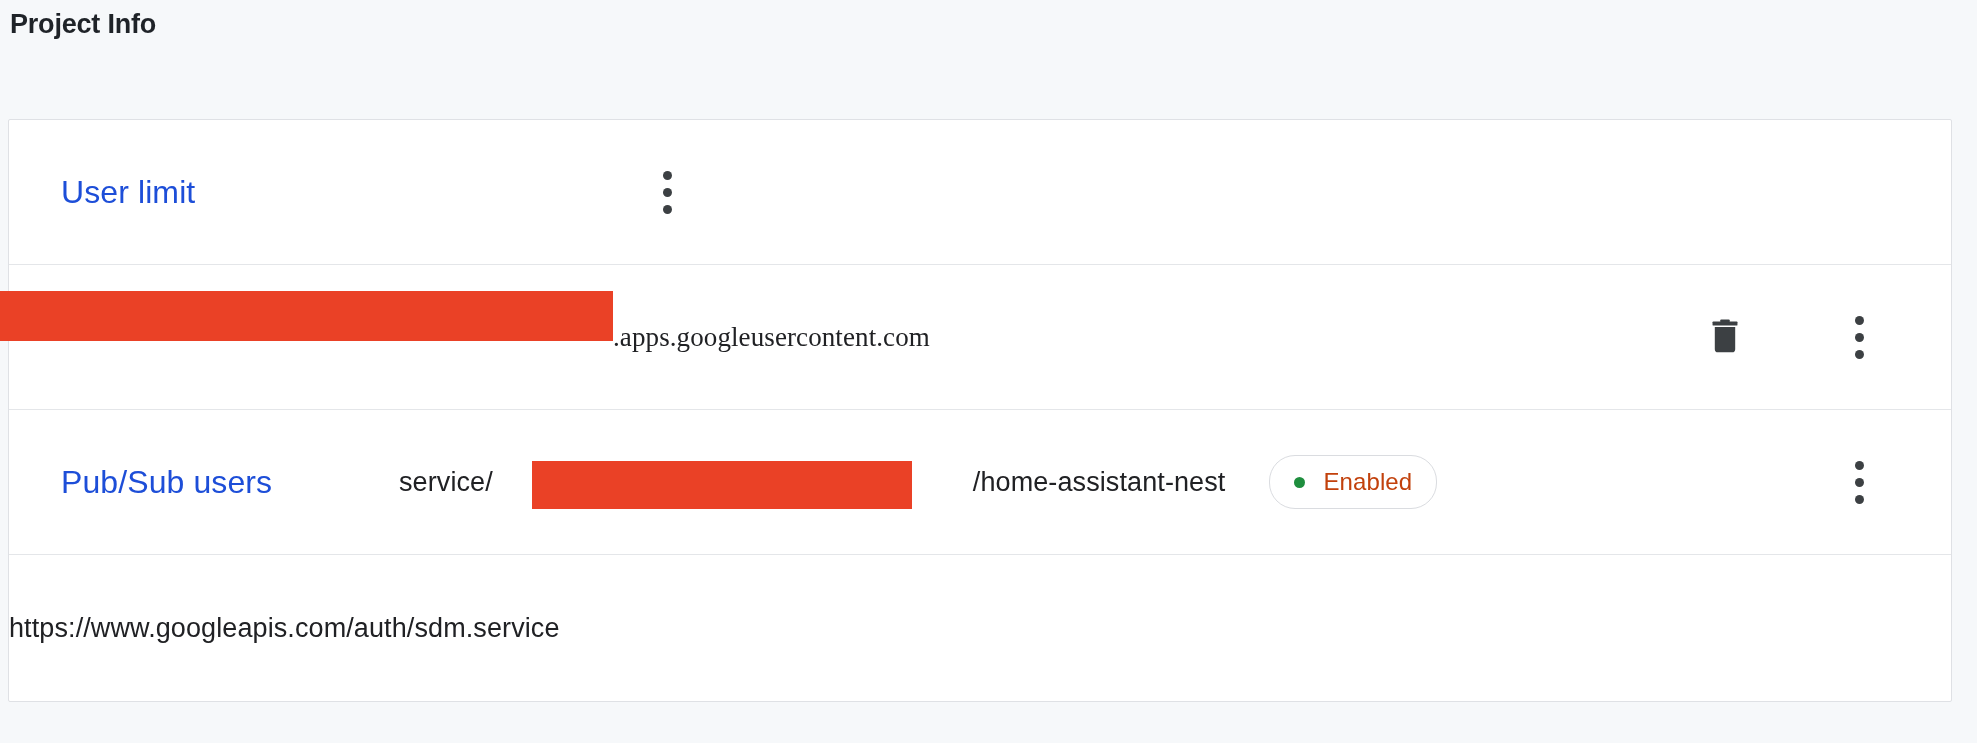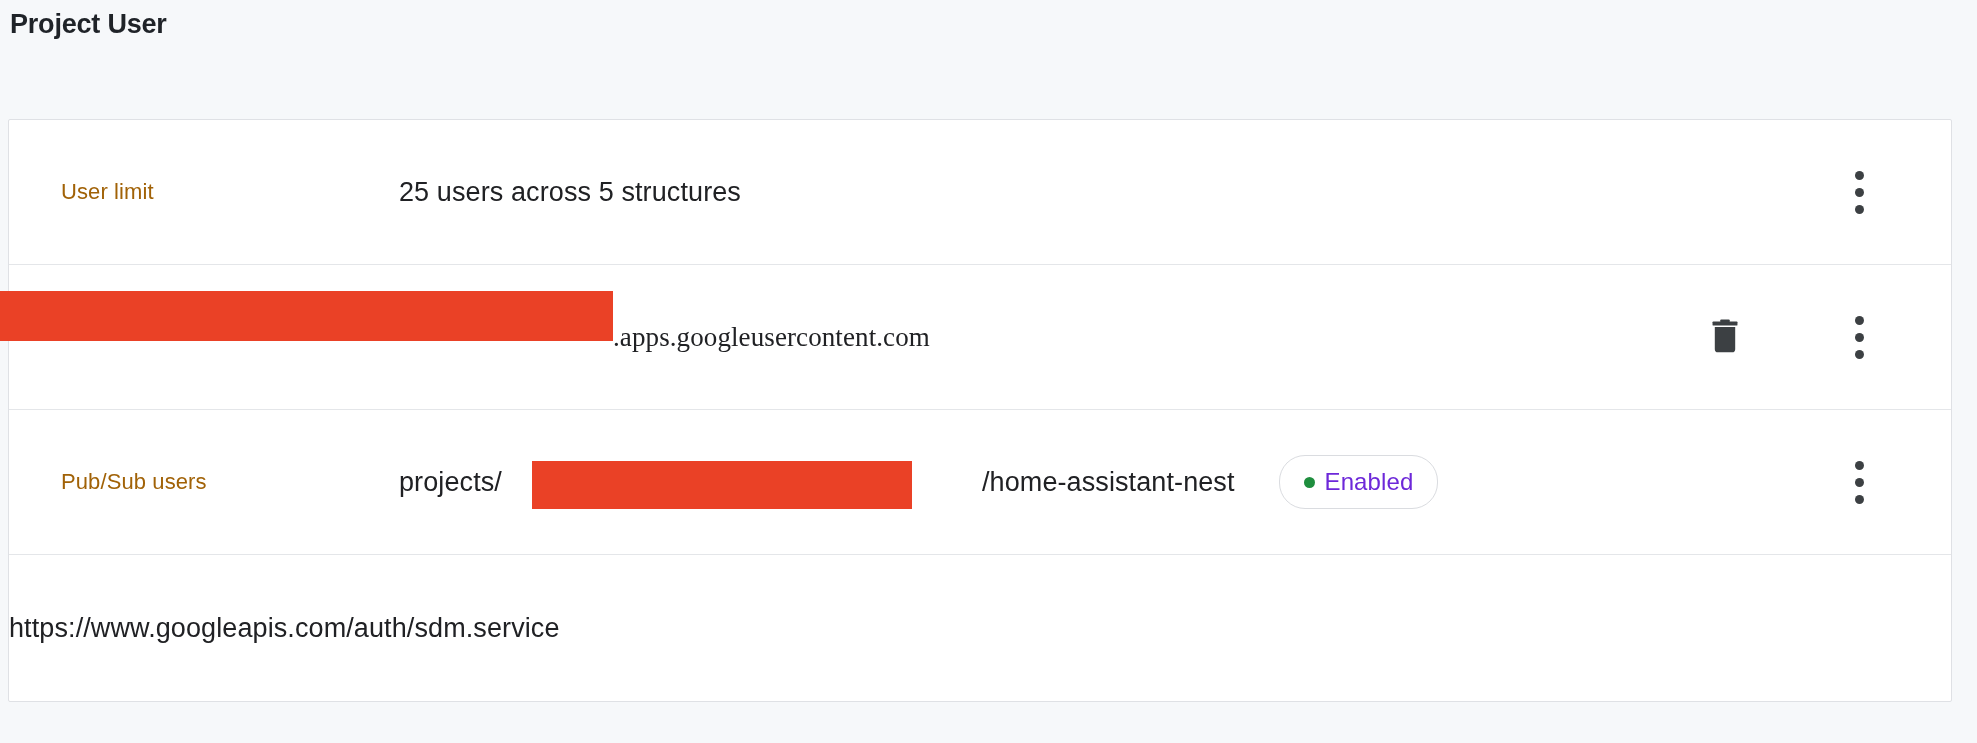--- a/index.html
+++ b/index.html
@@ -56,22 +56,22 @@
   .info-row:last-child {
     border-bottom: none;
     height: 146px;
   }
 
   .row-label {
     width: 390px;
     flex: none;
     padding-left: 52px;
     box-sizing: border-box;
-    font-size: 22px;
-    color: #a16207;
+    font-size: 32px;
+    color: #1d4ed8;
     line-height: 34px;
     letter-spacing: 0.1px;
   }
 
   .row-value {
     flex: 1 1 auto;
     position: relative;
     display: flex;
     align-items: center;
     font-size: 27px;
@@ -116,29 +116,29 @@
     position: relative;
   }
   .pubsub-tail {
     padding-left: 480px;
   }
 
   
   .status-pill {
     display: inline-flex;
     align-items: center;
-    gap: 10px;
+    gap: 18px;
     height: 52px;
     padding: 0 24px;
     margin-left: 44px;
     border: 1px solid #dadce0;
     border-radius: 26px;
     background: #ffffff;
     font-size: 24px;
-    color: #6d28d9;
+    color: #c2410c;
     letter-spacing: 0.1px;
     white-space: nowrap;
   }
   .status-dot {
     width: 11px;
     height: 11px;
     border-radius: 50%;
     background: #1e8e3e;
     flex: none;
   }
@@ -186,29 +186,26 @@
     background: #3c4043;
   }
 
   svg { display: block; }
 </style>
 </head>
 <body>
 
 <div class="page">
 
-  <div class="page-title">Project User</div>
+  <div class="page-title">Project Info</div>
 
   <div class="info-card">
 
     <div class="info-row">
       <div class="row-label">User limit</div>
-      <div class="row-value">
-        <span class="value-text">25 users across 5 structures</span>
-      </div>
       <div class="row-actions">
         <div class="icon-btn kebab-slot">
           <span class="kebab">
             <span></span>
               <span></span>
               <span></span>
           </span>
         </div>
       </div>
     </div>
@@ -237,21 +234,21 @@
               <span></span>
           </span>
         </div>
       </div>
     </div>
 
     <div class="info-row">
       <div class="row-label">Pub/Sub users</div>
       <div class="row-value">
         <span class="pubsub-value">
-          <span class="value-text">projects/</span><span class="value-text pubsub-tail">/home-assistant-nest</span>
+          <span class="value-text">service/</span><span class="value-text pubsub-tail">/home-assistant-nest</span>
           <span class="redaction redact-pubsub"></span>
         </span>
         <span class="status-pill">
           <span class="status-dot"></span>
           <span>Enabled</span>
         </span>
       </div>
       <div class="row-actions">
         <div class="icon-btn kebab-slot">
           <span class="kebab">

